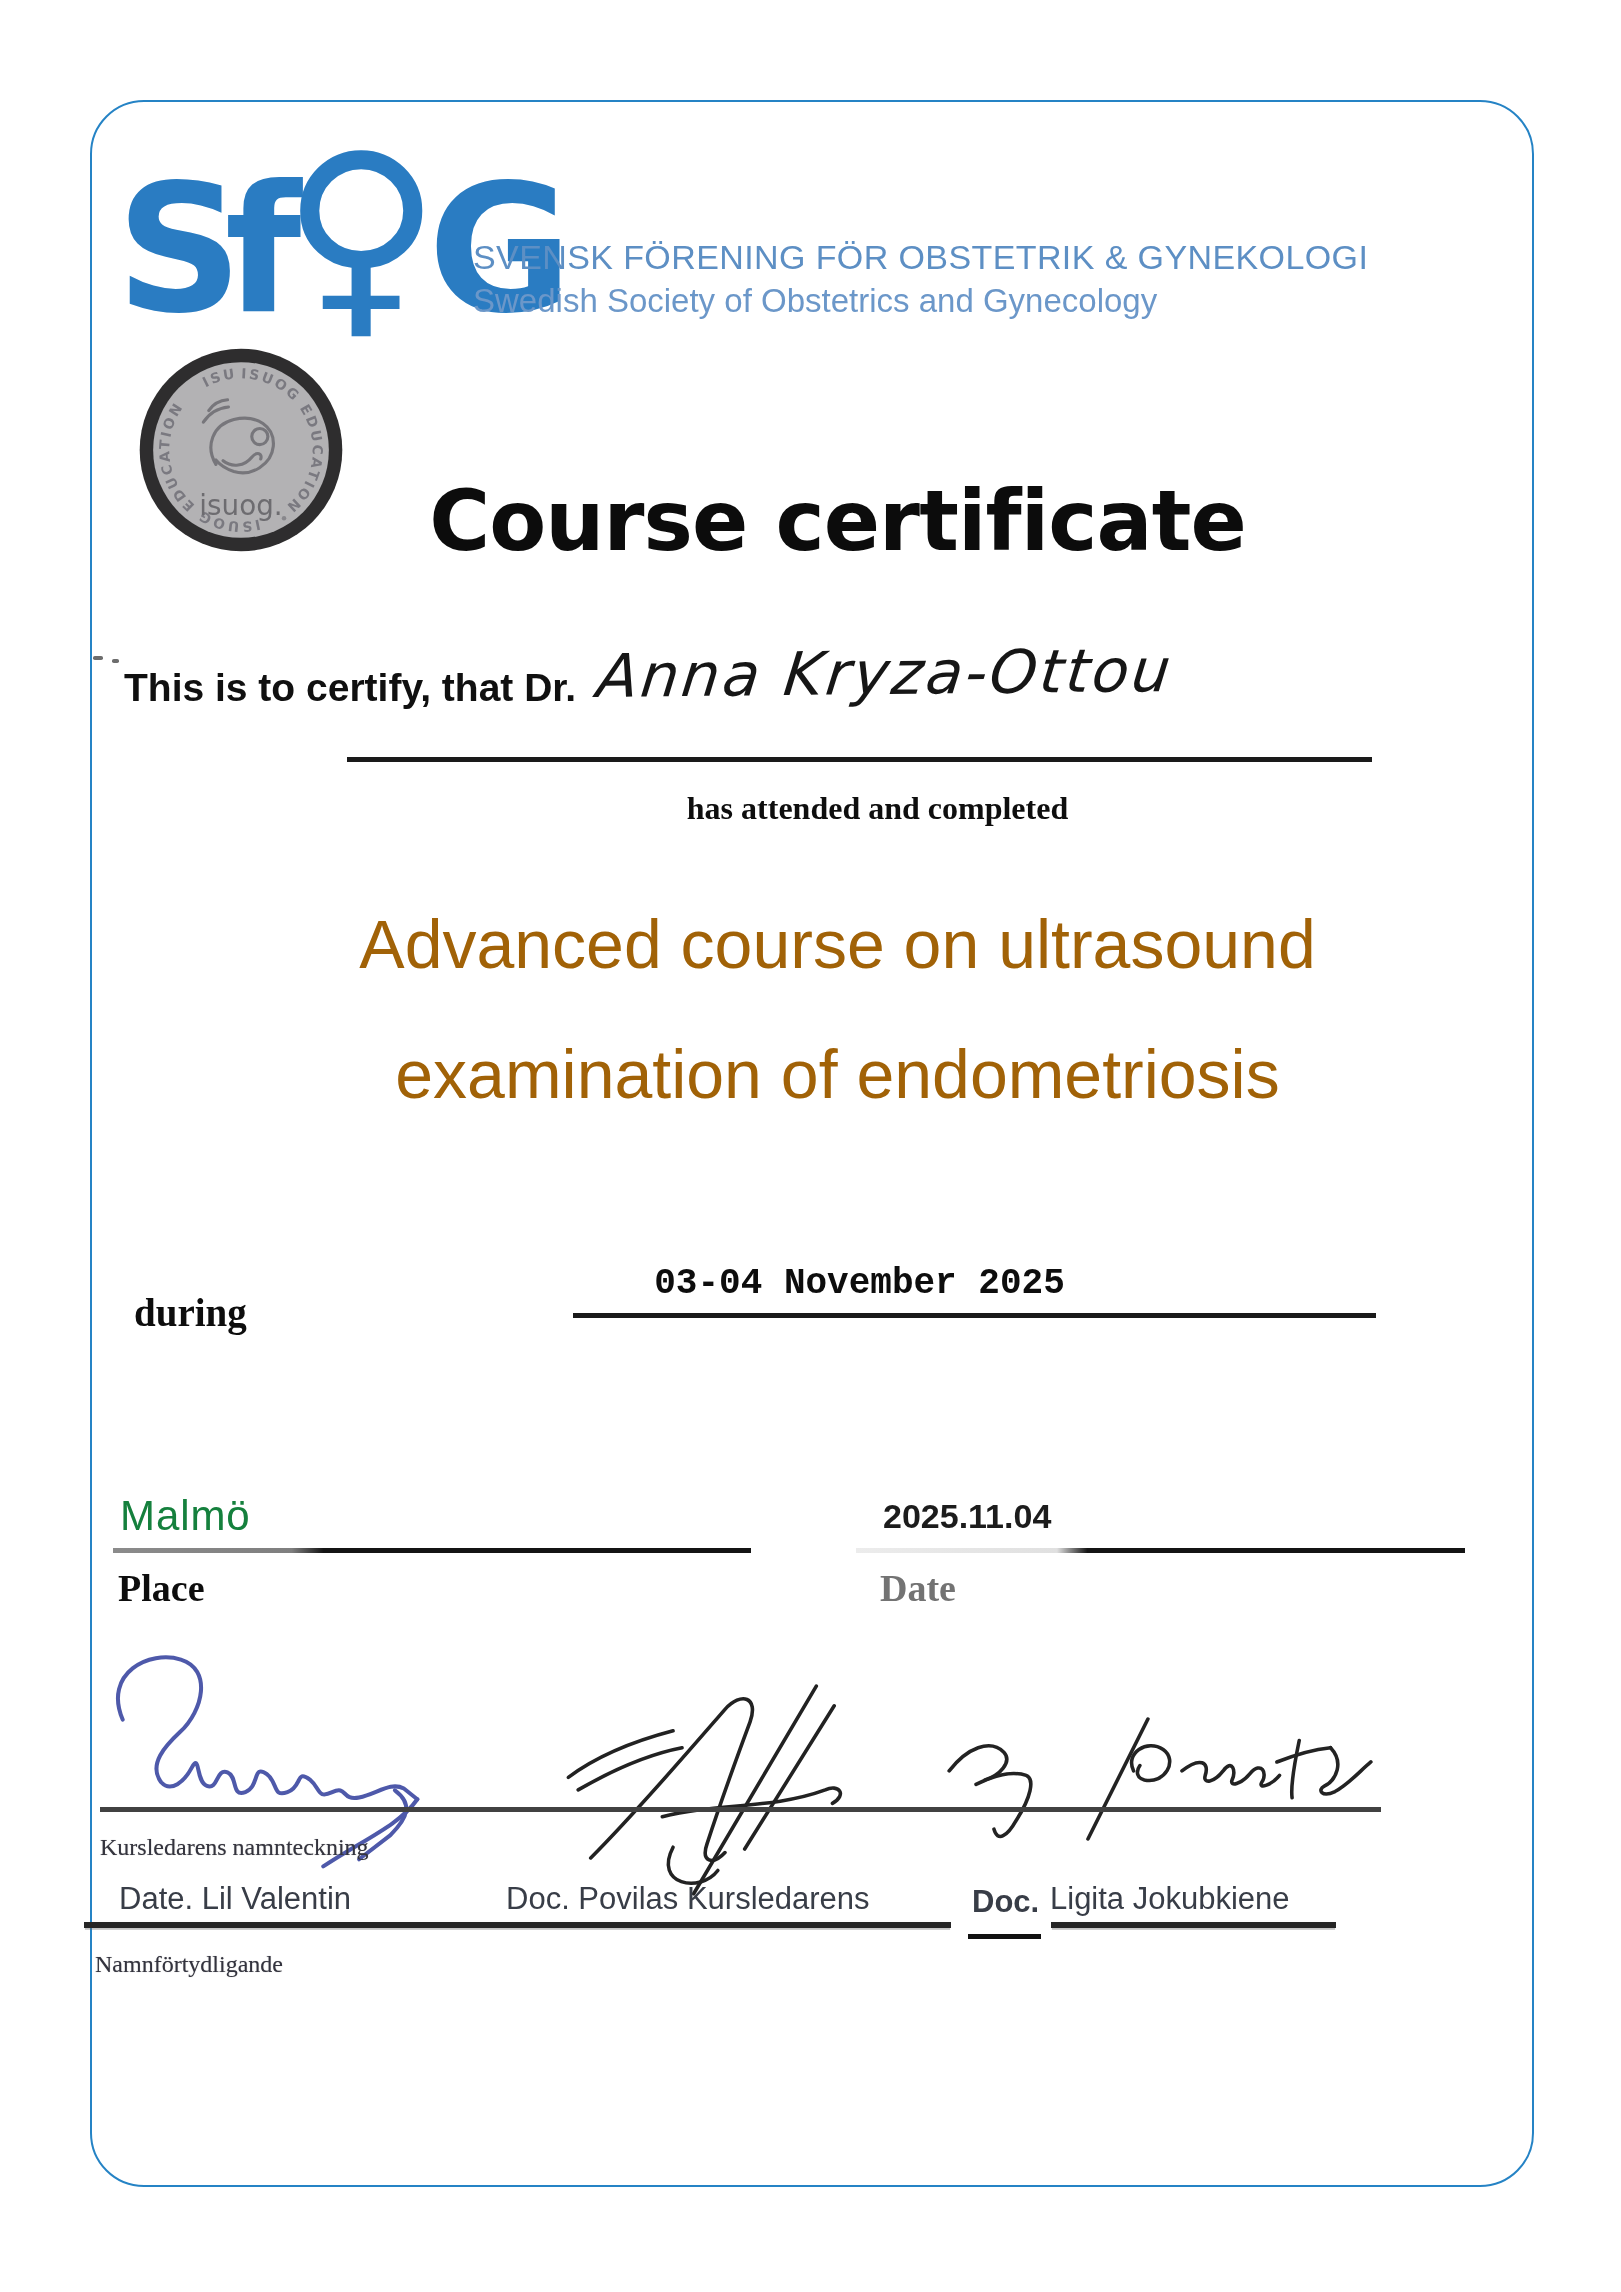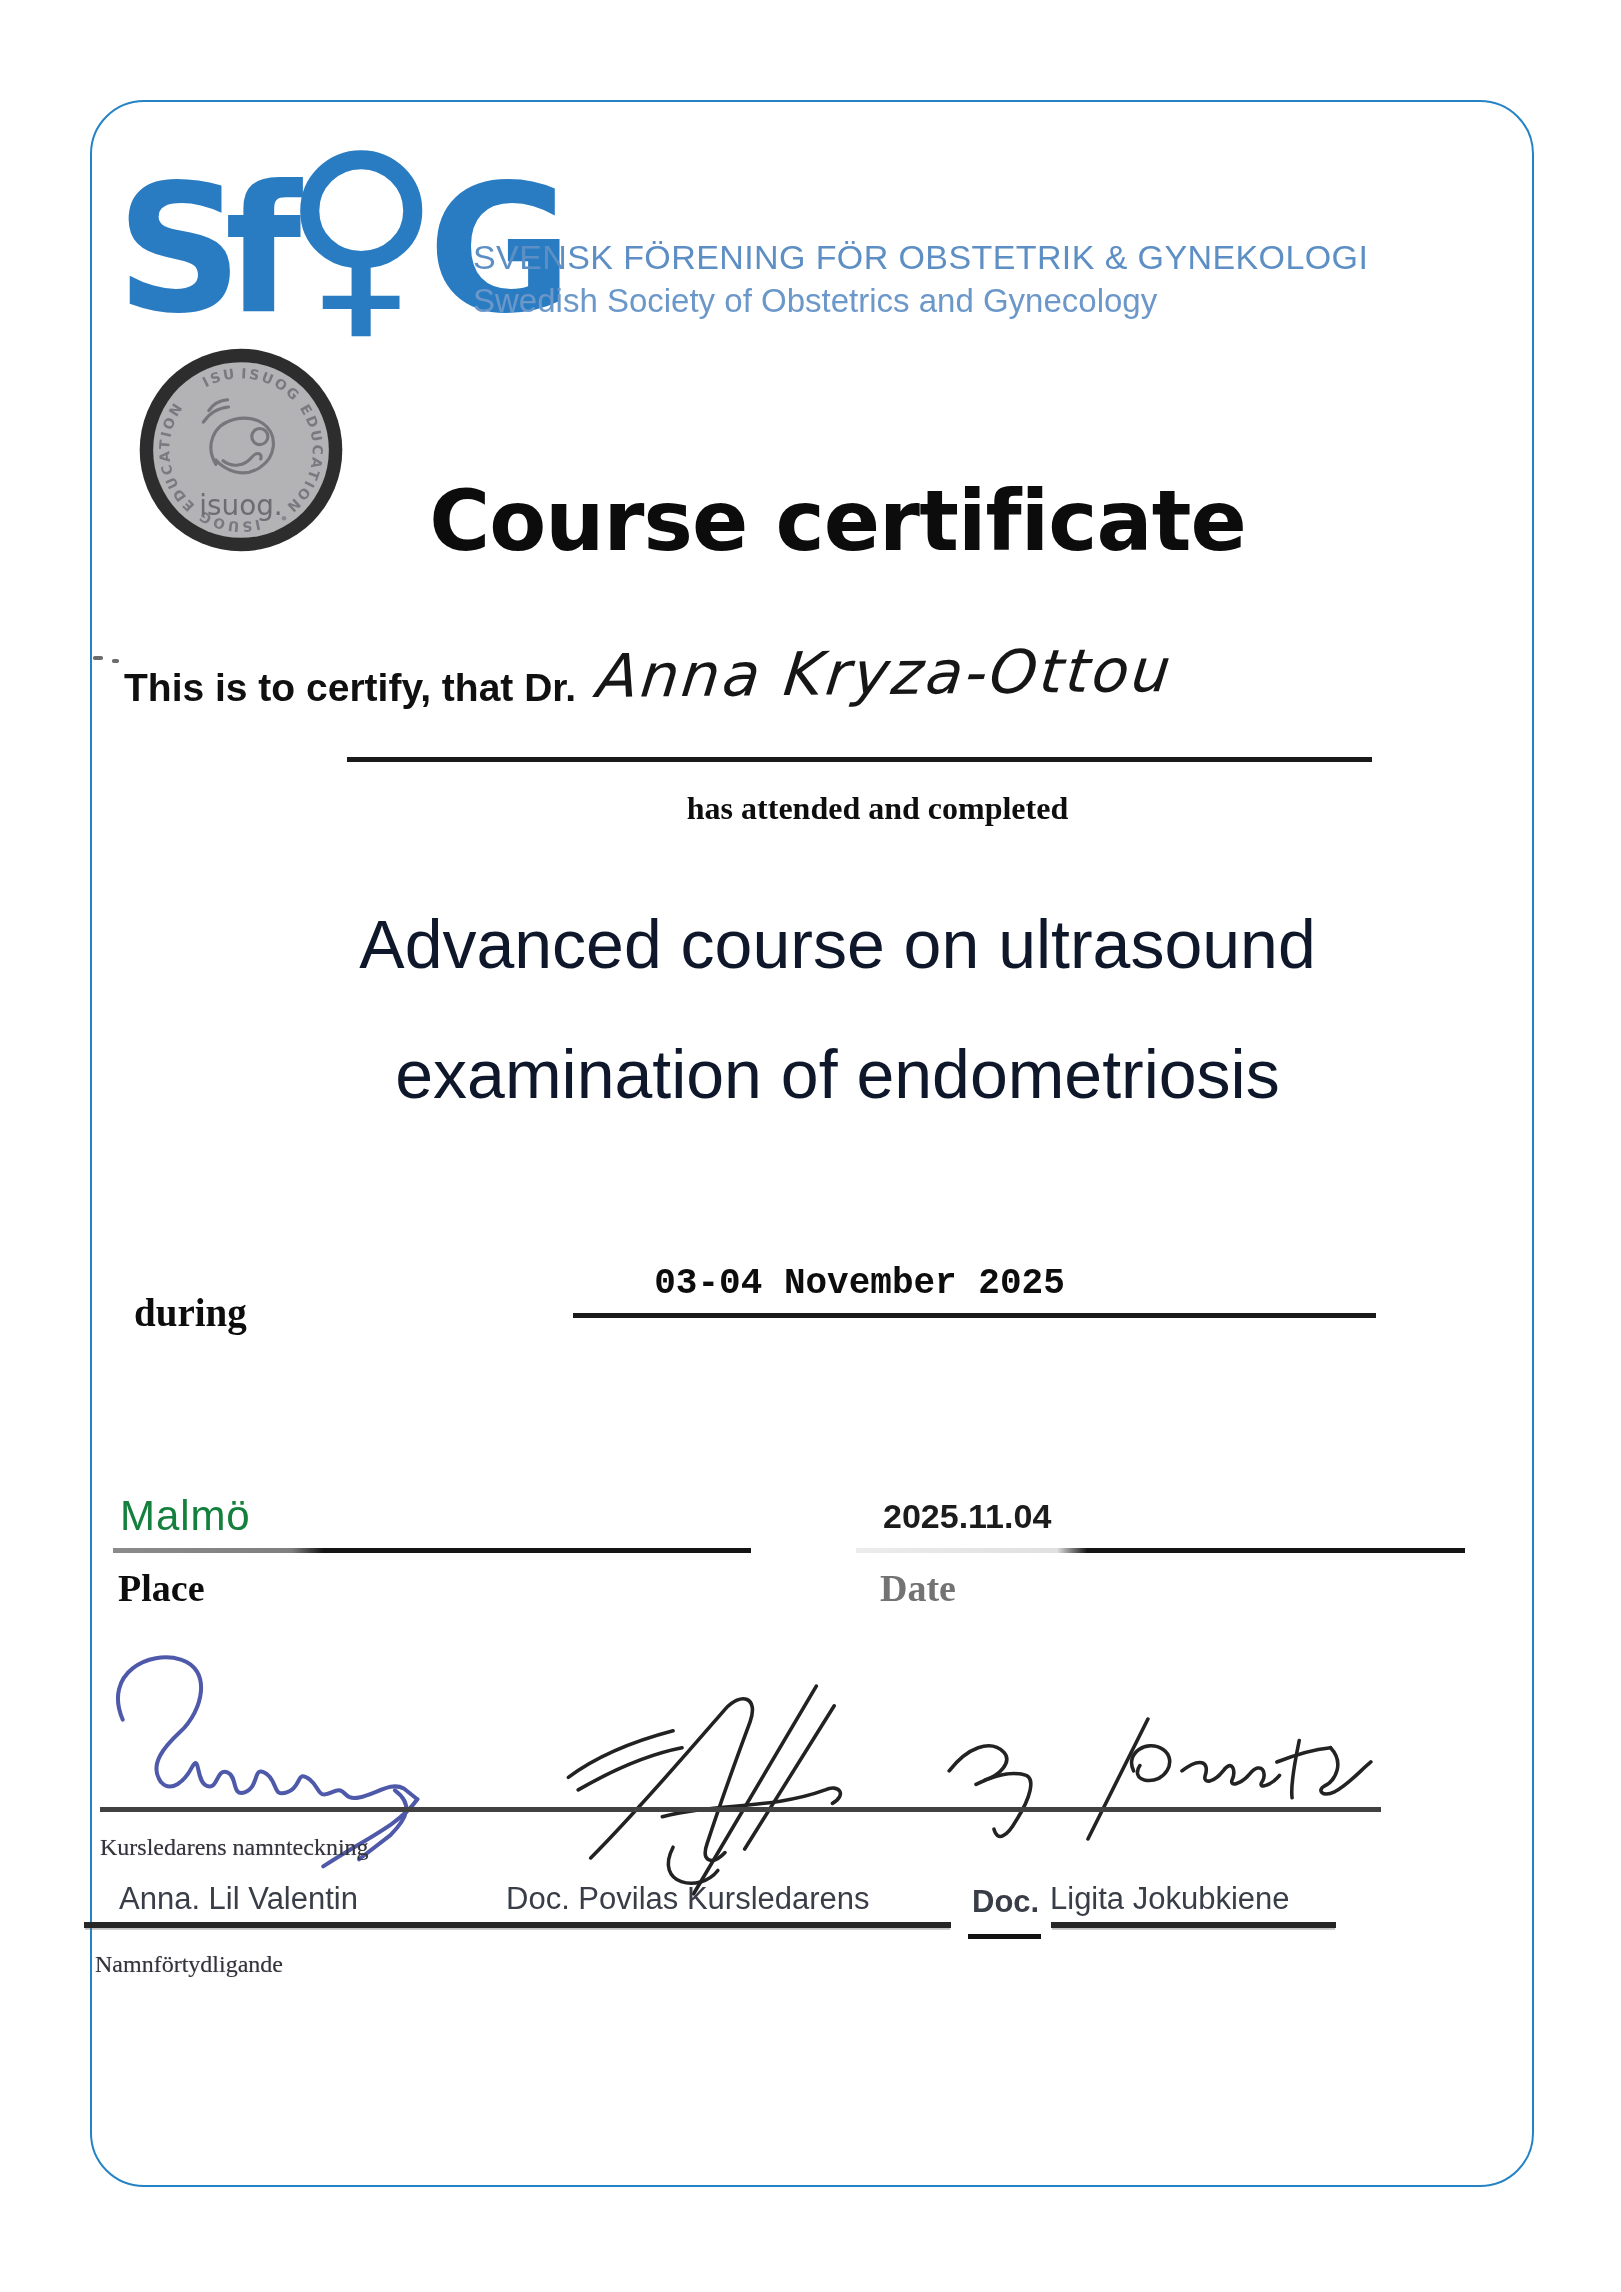--- a/index.html
+++ b/index.html
@@ -34,21 +34,21 @@
   .certify-lead{left:124px;top:666px;font-size:39px;font-weight:bold;color:#101010;
     font-family:"Liberation Sans",sans-serif;white-space:nowrap;text-align:right;}
   .certify-name{left:598px;top:638px;font-size:60px;color:#161616;
     font-family:"DejaVu Sans",sans-serif;font-style:oblique;letter-spacing:2.7px;
     transform:skewX(-7deg) rotate(-.6deg);white-space:nowrap;}
   .rule{background:#1a1a1a;}
   .rule-name{left:347px;top:757px;width:1025px;height:4.5px;}
   .certify-sub{left:161px;top:790px;width:1433px;text-align:center;
     font-family:"Liberation Serif",serif;font-weight:bold;font-size:32px;color:#0e0e0e;}
 
-  .course-line{left:54px;width:1567px;text-align:center;color:#0f172a;
+  .course-line{left:54px;width:1567px;text-align:center;color:#a16207;
     font-family:"Liberation Sans",sans-serif;font-size:68px;letter-spacing:0px;white-space:nowrap;}
   .course1{top:905px;}
   .course2{top:1035px;}
 
   .during-label{left:134px;top:1290px;font-family:"Liberation Serif",serif;
     font-weight:bold;font-size:39px;color:#0d0d0d;}
   .period-value{left:143px;top:1263px;width:1433px;text-align:center;
     font-family:Liberation Mono, monospace;font-weight:bold;font-size:36px;color:#0d0d0d;}
   .rule-period{left:573px;top:1313px;width:803px;height:5.4px;}
 
@@ -179,21 +179,21 @@
     <path d="M290,96 C310,80 321,86 316,101 C313,111 326,109 336,96 C346,82 351,96 346,106 C343,114 356,111 366,99 C379,84 386,99 379,109 C375,116 389,113 399,101"></path>
     <path d="M421,62 C416,86 411,111 413,126"></path>
     <path d="M396,86 C416,78 436,72 456,70"></path>
     <path d="M456,70 C471,86 463,106 449,113 C441,117 446,126 461,119 C476,111 489,96 501,86"></path>
   </g>
 </svg>
 
 <div class="abs rule-sign"></div>
 <div class="abs sign-caption">Kursledarens namnteckning</div>
 
-<div class="abs printed-name pn1">Anna. Lil Valentin</div>
+<div class="abs printed-name pn1">Date. Lil Valentin</div>
 <div class="abs printed-name pn2">Doc. Povilas Kursledarens</div>
 <div class="abs printed-name pn-doc">Doc.</div>
 <div class="abs printed-name pn3">Ligita Jokubkiene</div>
 
 <div class="abs rule-names-a"></div>
 <div class="abs rule-names-b"></div>
 <div class="abs rule-doc"></div>
 <div class="abs name-caption">Namnförtydligande</div>
 
 

